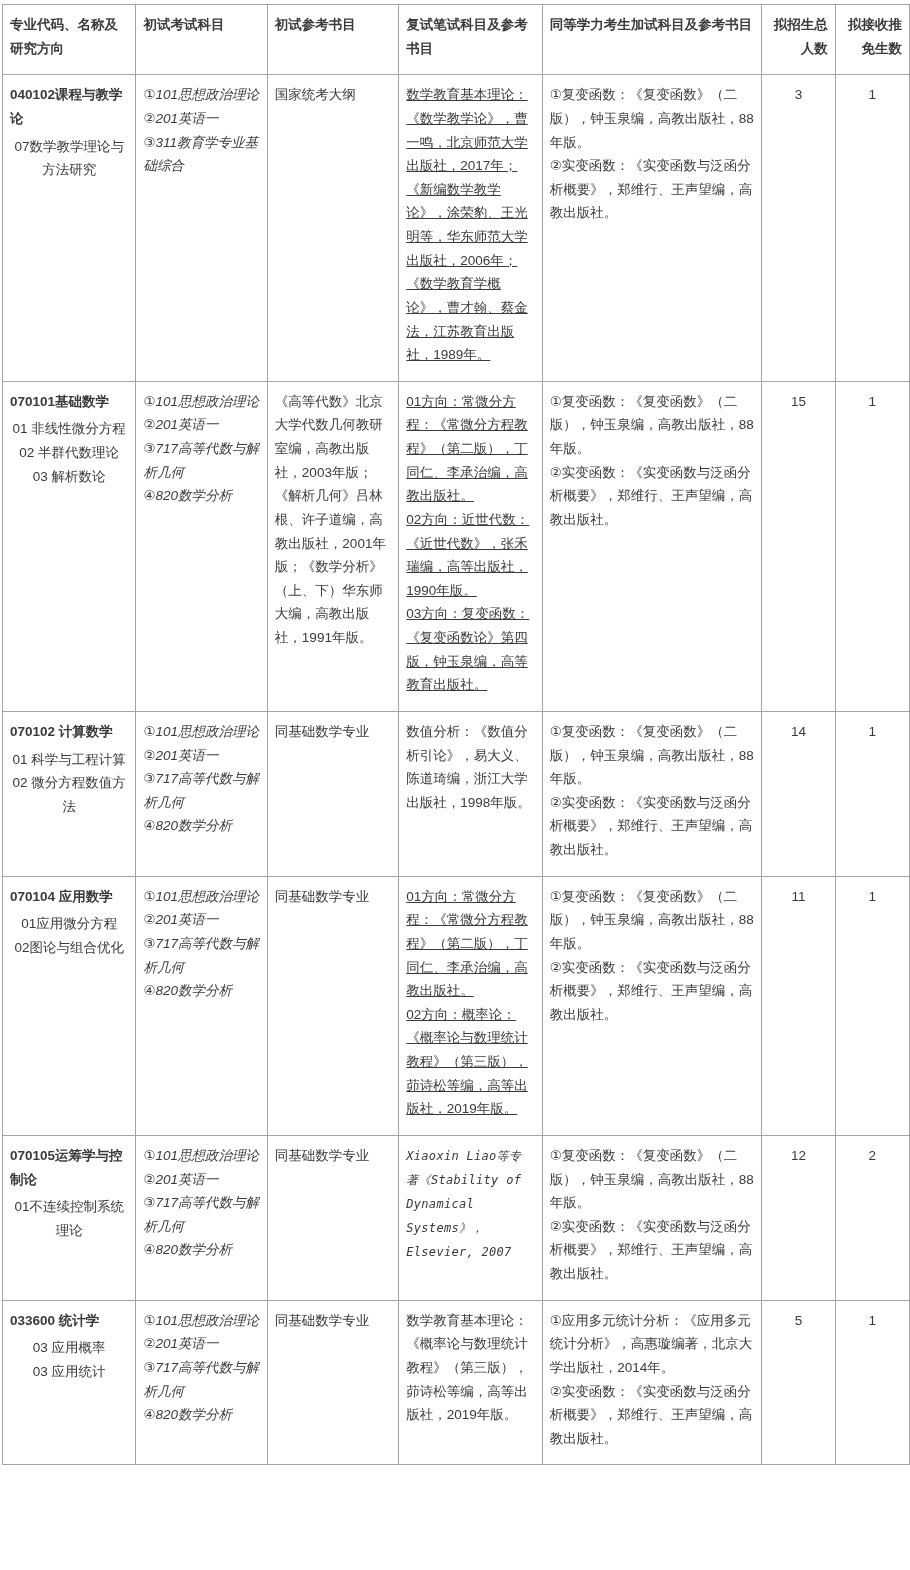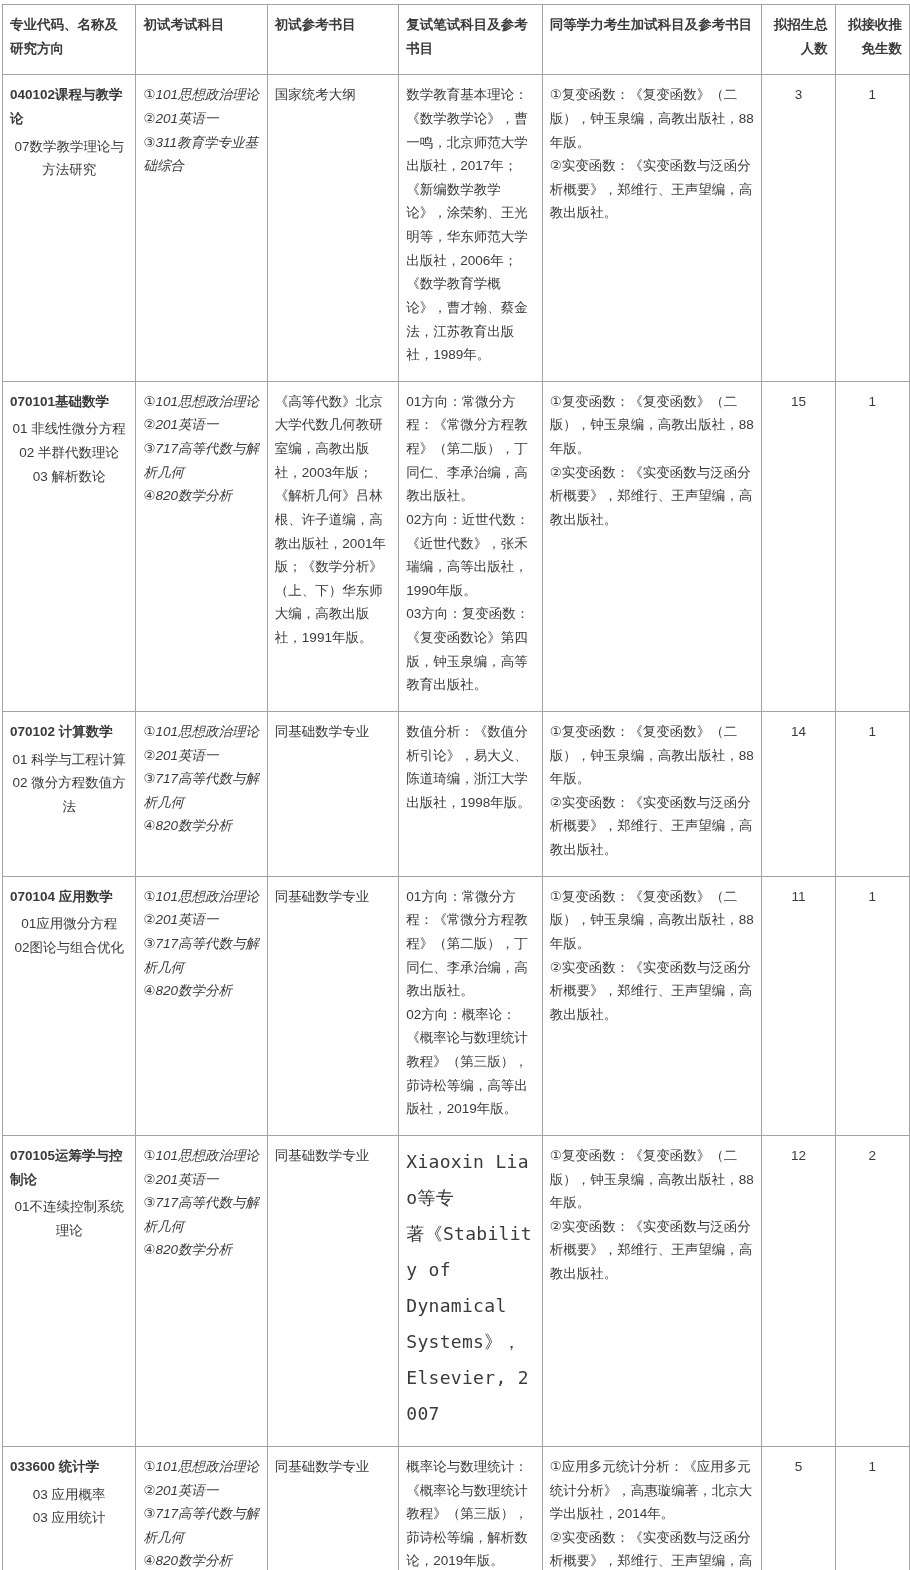--- a/index.html
+++ b/index.html
@@ -61,38 +61,40 @@
   }
   td.col-subjects {
     vertical-align: middle;
     font-style: italic;
   }
   td.col-books1 {
     vertical-align: middle;
   }
   td.col-books2 {
     vertical-align: top;
+    text-decoration: underline;
   }
   td.col-books3 {
     vertical-align: middle;
   }
   td.col-num {
     text-align: center;
     vertical-align: middle;
     font-size: 14px;
     color: #3a3a3a;
   }
   .line {
     display: block;
   }
   .mono {
     font-family: "DejaVu Sans Mono", "Liberation Mono", monospace;
-    font-size: 18px;
+    font-size: 12px;
     line-height: 2;
     letter-spacing: 0.3px;
+    font-style: italic;
   }
   .blk { display: block; }
 </style>
 </head>
 <body>
 
 <table class="major-table">
   <colgroup>
     <col style="width:133px">
     <col style="width:131px">
@@ -249,21 +251,21 @@
         <span class="dir">03 应用统计</span>
       </td>
       <td class="col-subjects">
         <span class="line">①101思想政治理论</span>
         <span class="line">②201英语一</span>
         <span class="line">③717高等代数与解析几何</span>
         <span class="line">④820数学分析</span>
       </td>
       <td class="col-books1">同基础数学专业</td>
       <td class="col-books3">
-        <span class="blk">概率论与数理统计：《概率论与数理统计教程》（第三版），茆诗松等编，解析数论，2019年版。</span>
+        <span class="blk">数学教育基本理论：《概率论与数理统计教程》（第三版），茆诗松等编，高等出版社，2019年版。</span>
       </td>
       <td class="col-books3">
         <span class="blk">①应用多元统计分析：《应用多元统计分析》，高惠璇编著，北京大学出版社，2014年。</span>
         <span class="blk">②实变函数：《实变函数与泛函分析概要》，郑维行、王声望编，高教出版社。</span>
       </td>
       <td class="col-num">5</td>
       <td class="col-num">1</td>
     </tr>
   </tbody>
 </table>

